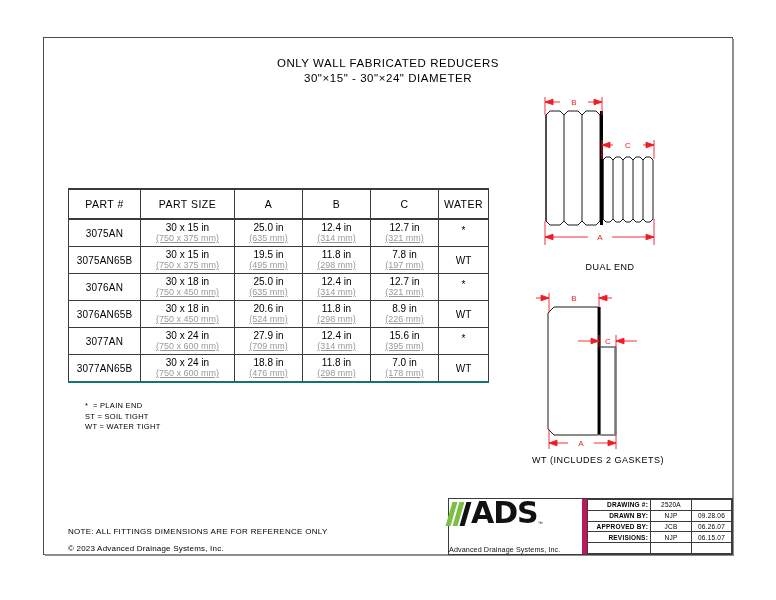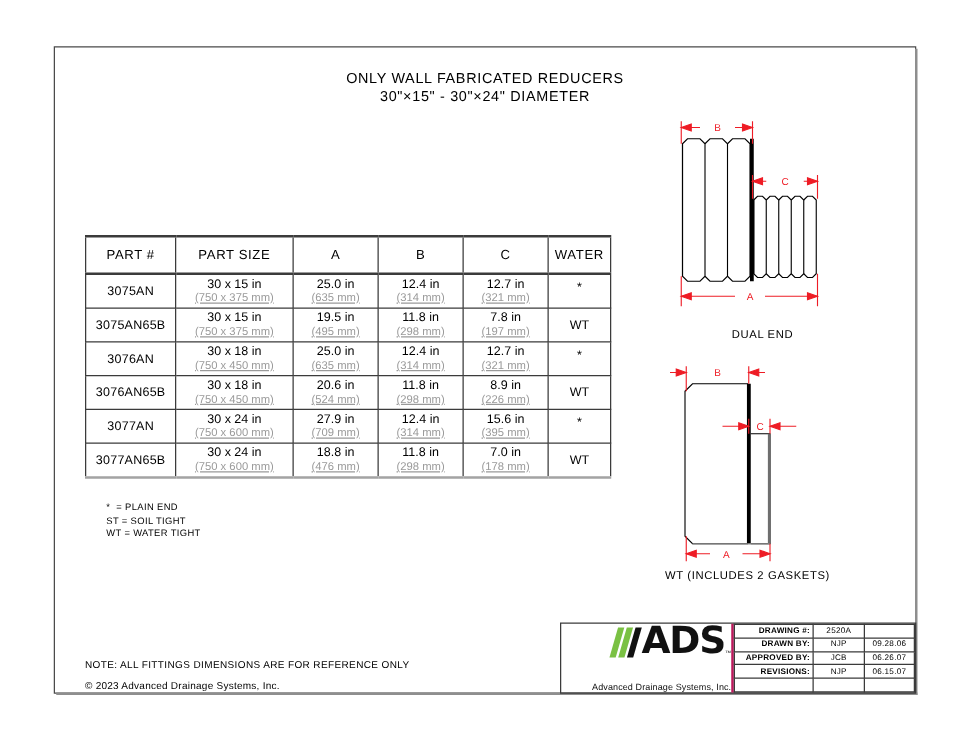--- a/index.html
+++ b/index.html
@@ -27,39 +27,39 @@
   .in-val{display:block;color:#000;}
   .mm-val{display:block;color:#9a9a9a;font-size:9px;text-decoration:underline;}
   .col-part{width:72px;}
   .col-pipe{width:94px;}
   .col-a{width:68px;}
   .col-b{width:68px;}
   .col-c{width:68px;}
   .col-joint{width:50px;}
   .grp-top td{border-top:2px solid #3b3b3b;}
   #spec-table thead th{border-bottom:2px solid #3b3b3b;border-top:2px solid #3b3b3b;}
-  #spec-table tbody tr:last-child td{border-bottom:2px solid #a3a3a3;}
+  #spec-table tbody tr:last-child td{border-bottom:2px solid #0f766e;}
   .joint-star{font-size:13px;line-height:6px;position:relative;top:-3px;}
 
   
   #legend{position:absolute;left:85px;top:401px;font-size:7.5px;line-height:10.5px;
       letter-spacing:.3px;white-space:pre;}
 
   
   #note-line{position:absolute;left:68px;top:527px;font-size:8px;letter-spacing:.3px;}
   #copyright{position:absolute;left:68px;top:544px;font-size:8px;letter-spacing:.2px;}
 
   
   .fig-caption{position:absolute;text-align:center;font-size:9px;letter-spacing:.5px;}
 
   
   #title-block{position:absolute;left:448px;top:498px;width:285px;height:57px;
       border:1px solid #3b3b3b;box-sizing:border-box;display:flex;}
-  #logo-cell{width:138px;border-right:2px solid #be185d;box-sizing:border-box;
-      display:flex;flex-direction:column;align-items:flex-end;justify-content:center;}
+  #logo-cell{width:138px;border-right:5px solid #be185d;box-sizing:border-box;
+      display:flex;flex-direction:column;align-items:flex-start;justify-content:center;}
   #tb-table{flex:1;border-collapse:collapse;table-layout:fixed;}
   #tb-table td{border:1px solid #3b3b3b;font-size:6.5px;height:9px;padding:0 2px;
       letter-spacing:.2px;line-height:9px;}
   td.tb-label{text-align:right;width:58px;font-weight:bold;}
   td.tb-val{text-align:center;width:36px;}
   td.tb-date{text-align:center;}
 
   
   #ads-logo{display:flex;align-items:flex-end;height:26px;}
   .slash{width:5px;height:24px;transform:skewX(-16deg);margin-right:2px;}

